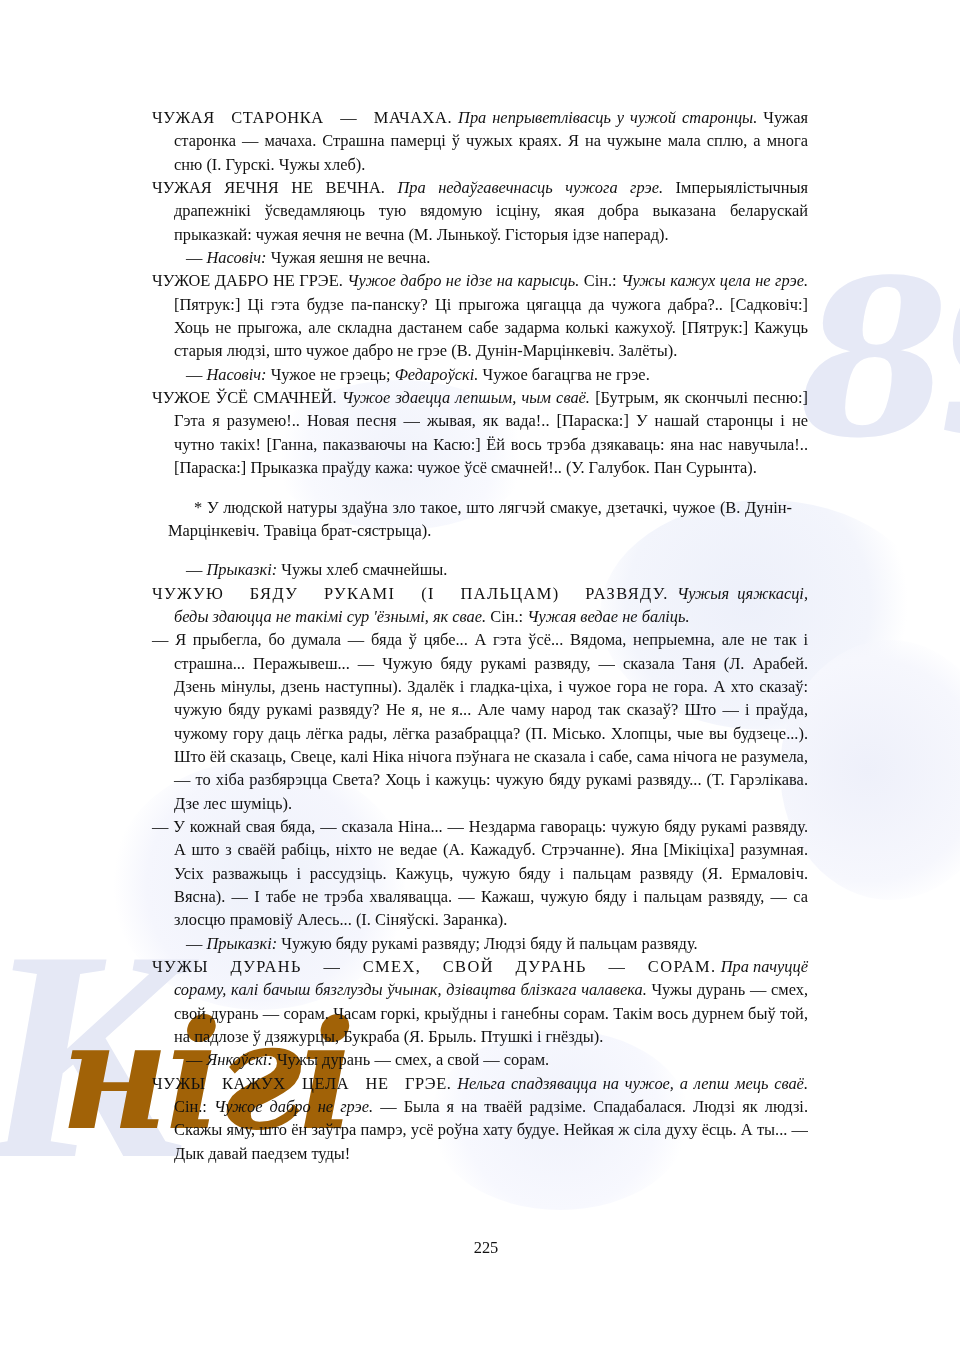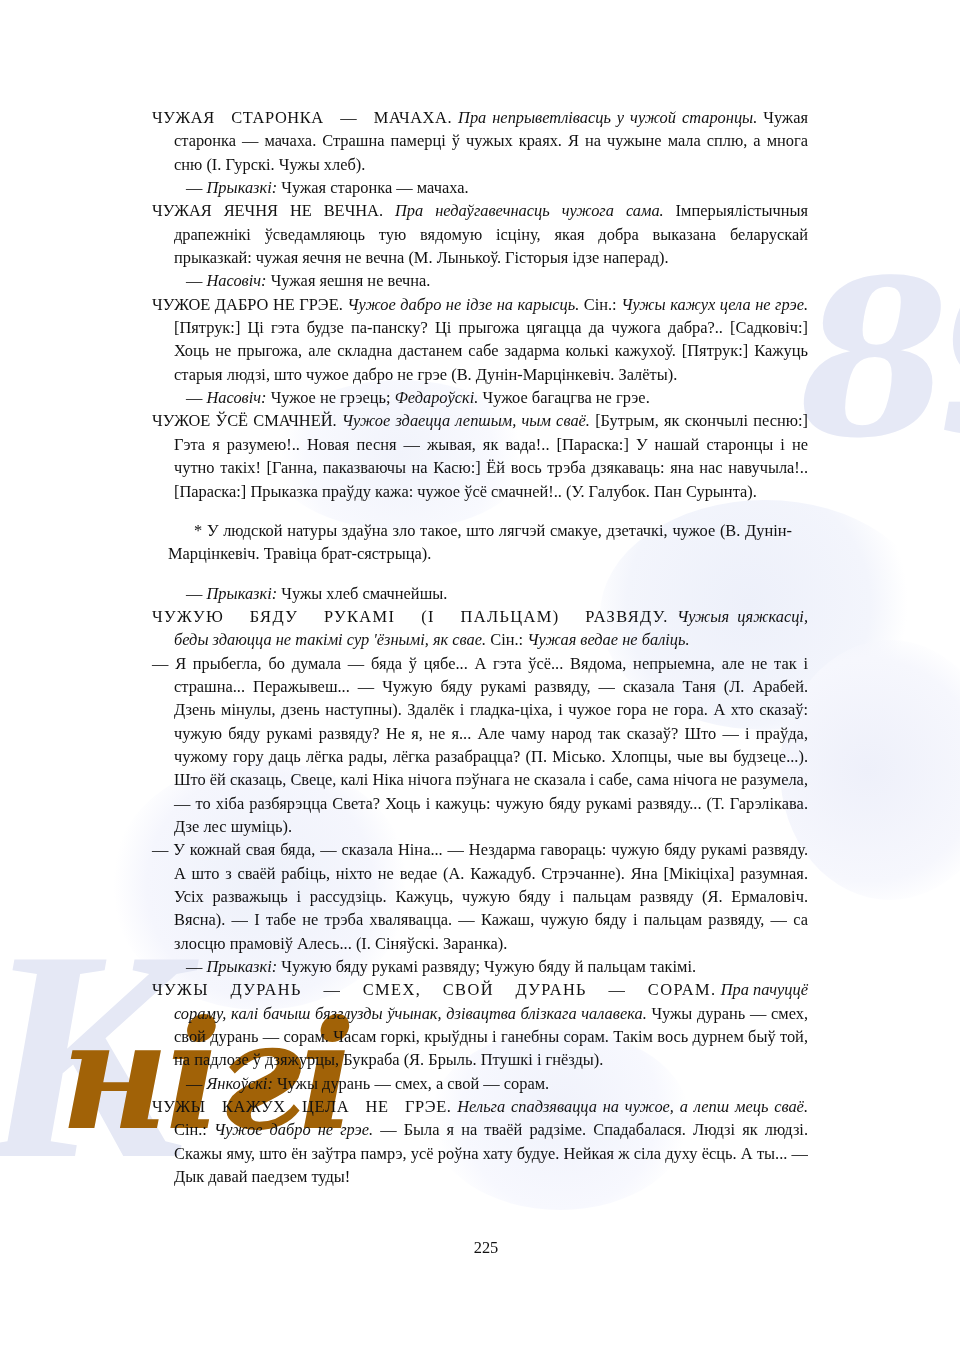--- a/index.html
+++ b/index.html
@@ -176,44 +176,43 @@
     <div class="wm wm-cloud-d"></div>
     <div class="wm wm-89">89</div>
     <div class="wm wm-k">К</div>
     <div class="wm wm-niz">нiгi</div>
   </div>
 
   <div id="text-column">
 
     <div class="entry">
       <p class="entry-body"><span class="headword spread-sm wordspace-lg">ЧУЖАЯ  СТАРОНКА  —  МАЧАХА.</span> <span class="it">Пра непрыветлівасць у чужой старонцы.</span><span> Чужая старонка — мачаха. Страшна памерці ў чужых краях. Я на чужыне мала сплю, а многа сню (І. Гурскі. Чужы хлеб).</span></p>
-      <p class="ref-line"><span>—</span> <span class="it">Прыказкі:</span><span> Чужая старонка — мачаха.</span></p>
-    </div>
-
-    <div class="entry">
-      <p class="entry-body"><span class="headword">ЧУЖАЯ ЯЕЧНЯ НЕ ВЕЧНА.</span> <span class="it">Пра недаўгавечнасць чужога сама.</span><span> Імперыялістычныя драпежнікі ўсведамляюць тую вядомую ісціну, якая добра выказана беларускай прыказкай: чужая яечня не вечна (М. Лынькоў. Гісторыя ідзе наперад).</span></p>
+    </div>
+
+    <div class="entry">
+      <p class="entry-body"><span class="headword">ЧУЖАЯ ЯЕЧНЯ НЕ ВЕЧНА.</span> <span class="it">Пра недаўгавечнасць чужога грэе.</span><span> Імперыялістычныя драпежнікі ўсведамляюць тую вядомую ісціну, якая добра выказана беларускай прыказкай: чужая яечня не вечна (М. Лынькоў. Гісторыя ідзе наперад).</span></p>
       <p class="ref-line"><span>—</span> <span class="it">Насовіч:</span><span> Чужая яешня не вечна.</span></p>
     </div>
 
     <div class="entry">
       <p class="entry-body"><span class="headword">ЧУЖОЕ ДАБРО НЕ ГРЭЕ.</span> <span class="it">Чужое дабро не ідзе на карысць.</span><span> Сін.: </span><span class="it">Чужы кажух цела не грэе.</span><span> [Пятрук:] Ці гэта будзе па-панску? Ці прыгожа цягацца да чужога дабра?.. [Садковіч:] Хоць не прыгожа, але складна дастанем сабе задарма колькі кажухоў. [Пятрук:] Кажуць старыя людзі, што чужое дабро не грэе (В. Дунін-Марцінкевіч. Залёты).</span></p>
       <p class="ref-line"><span>—</span> <span class="it">Насовіч:</span><span> Чужое не грэець; </span><span class="it">Федароўскі.</span><span> Чужое багацгва не грэе.</span></p>
     </div>
 
     <div class="entry">
       <p class="entry-body"><span class="headword">ЧУЖОЕ ЎСЁ СМАЧНЕЙ.</span> <span class="it">Чужое здаецца лепшым, чым сваё.</span><span> [Бутрым, як скончылі песню:] Гэта я разумею!.. Новая песня — жывая, як вада!.. [Параска:] У нашай старонцы і не чутно такіх! [Ганна, паказваючы на Касю:] Ёй вось трэба дзякаваць: яна нас навучыла!.. [Параска:] Прыказка праўду кажа: чужое ўсё смачней!.. (У. Галубок. Пан Сурынта).</span></p>
       <p class="star-line">* У людской натуры здаўна зло такое, што лягчэй смакуе, дзетачкі, чужое (В. Дунін-Марцінкевіч. Травіца брат-сястрыца).</p>
       <p class="ref-line"><span>—</span> <span class="it">Прыказкі:</span><span> Чужы хлеб смачнейшы.</span></p>
     </div>
 
     <div class="entry">
       <p class="entry-body"><span class="headword spread-md wordspace-xl">ЧУЖУЮ  БЯДУ  РУКАМІ  (І  ПАЛЬЦАМ)  РАЗВЯДУ.</span> <span class="it">Чужыя цяжкасці, беды здаюцца не такімі сур 'ёзнымі, як свае.</span><span> Сін.: </span><span class="it">Чужая ведае не баліць.</span></p>
       <p class="entry-body">— Я прыбегла, бо думала — бяда ў цябе... А гэта ўсё... Вядома, непрыемна, але не так і страшна... Перажывеш... — Чужую бяду рукамі развяду, — сказала Таня (Л. Арабей. Дзень мінулы, дзень наступны). Здалёк і гладка-ціха, і чужое гора не гора. А хто сказаў: чужую бяду рукамі развяду? Не я, не я... Але чаму народ так сказаў? Што — і праўда, чужому гору даць лёгка рады, лёгка разабрацца? (П. Місько. Хлопцы, чые вы будзеце...). Што ёй сказаць, Свеце, калі Ніка нічога пэўнага не сказала і сабе, сама нічога не разумела, — то хіба разбярэцца Света? Хоць і кажуць: чужую бяду рукамі развяду... (Т. Гарэлікава. Дзе лес шуміць).</p>
       <p class="entry-body">— У кожнай свая бяда, — сказала Ніна... — Нездарма гавораць: чужую бяду рукамі развяду. А што з сваёй рабіць, ніхто не ведае (А. Кажадуб. Стрэчанне). Яна [Мікіціха] разумная. Усіх разважыць і рассудзіць. Кажуць, чужую бяду і пальцам развяду (Я. Ермаловіч. Вясна). — І табе не трэба хвалявацца. — Кажаш, чужую бяду і пальцам развяду, — са злосцю прамовіў Алесь... (І. Сіняўскі. Заранка).</p>
-      <p class="ref-line"><span>—</span> <span class="it">Прыказкі:</span><span> Чужую бяду рукамі развяду; Чужую бяду й пальцам такімі.</span></p>
+      <p class="ref-line"><span>—</span> <span class="it">Прыказкі:</span><span> Чужую бяду рукамі развяду; Людзі бяду й пальцам развяду.</span></p>
     </div>
 
     <div class="entry">
       <p class="entry-body"><span class="headword spread-md wordspace-xl">ЧУЖЫ  ДУРАНЬ  —  СМЕХ,  СВОЙ  ДУРАНЬ  —  СОРАМ.</span> <span class="it">Пра пачуццё сораму, калі бачыш бязглузды ўчынак, дзівацтва блізкага чалавека.</span><span> Чужы дурань — смех, свой дурань — сорам. Часам горкі, крыўдны і ганебны сорам. Такім вось дурнем быў той, на падлозе ў дзяжурцы, Букраба (Я. Брыль. Птушкі і гнёзды).</span></p>
       <p class="ref-line"><span>—</span> <span class="it">Янкоўскі:</span><span> Чужы дурань — смех, а свой — сорам.</span></p>
     </div>
 
     <div class="entry">
       <p class="entry-body"><span class="headword spread-sm wordspace-lg">ЧУЖЫ  КАЖУХ  ЦЕЛА  НЕ  ГРЭЕ.</span> <span class="it">Нельга спадзявацца на чужое, а лепш мець сваё.</span><span> Сін.: </span><span class="it">Чужое дабро не грэе.</span><span> — Была я на тваёй радзіме. Спадабалася. Людзі як людзі. Скажы яму, што ён заўтра памрэ, усё роўна хату будуе. Нейкая ж сіла духу ёсць. А ты... — Дык давай паедзем туды!</span></p>
     </div>

